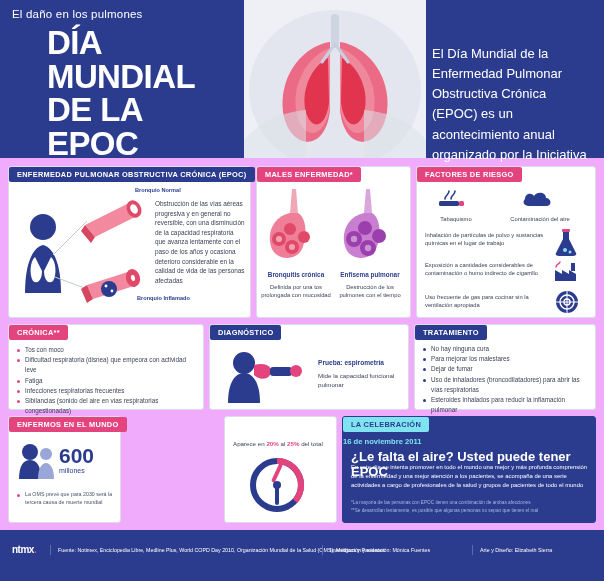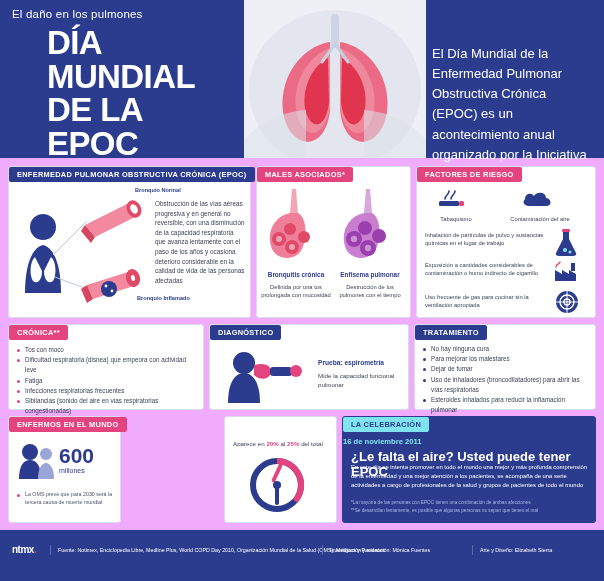--- a/index.html
+++ b/index.html
@@ -184,21 +184,21 @@
         <circle cx="99" cy="106" r="1.4" fill="#ffffff"></circle>
       </g>
     </svg>
 
     <div class="p1-label" id="p1-lbl-normal">Bronquio Normal</div>
     <div class="p1-label" id="p1-lbl-infl">Bronquio Inflamado</div>
     <div class="p1-desc body-text">Obstrucción de las vías aéreas progresiva y en general no reversible, con una disminución de la capacidad respiratoria que avanza lentamente con el paso de los años y ocasiona deterioro considerable en la calidad de vida de las personas afectadas</div>
   </div>
 
   <div class="panel" id="p2">
-    <div class="panel-title t-pink">MALES ASOCIADOS*</div>
+    <div class="panel-title t-pink">MALES ENFERMEDAD*</div>
 
     <svg width="146" height="78" viewBox="0 0 146 78" style="position:absolute;left:5px;top:20px;">
 
       <path d="M30 2 L34 2 L36 26 L28 26 Z" fill="#f0a7b8"></path>
       <path d="M28 26 C10 30 4 48 10 62 C16 74 34 74 40 62 C46 48 44 30 36 26 Z" fill="#ef7f98"></path>
       <circle cx="17" cy="52" r="7" fill="#e04a68"></circle>
       <circle cx="30" cy="60" r="7" fill="#e04a68"></circle>
       <circle cx="42" cy="50" r="6" fill="#e04a68"></circle>
       <circle cx="28" cy="42" r="6" fill="#e04a68"></circle>
       <circle cx="17" cy="52" r="3" fill="#ffffff" opacity=".5"></circle>

